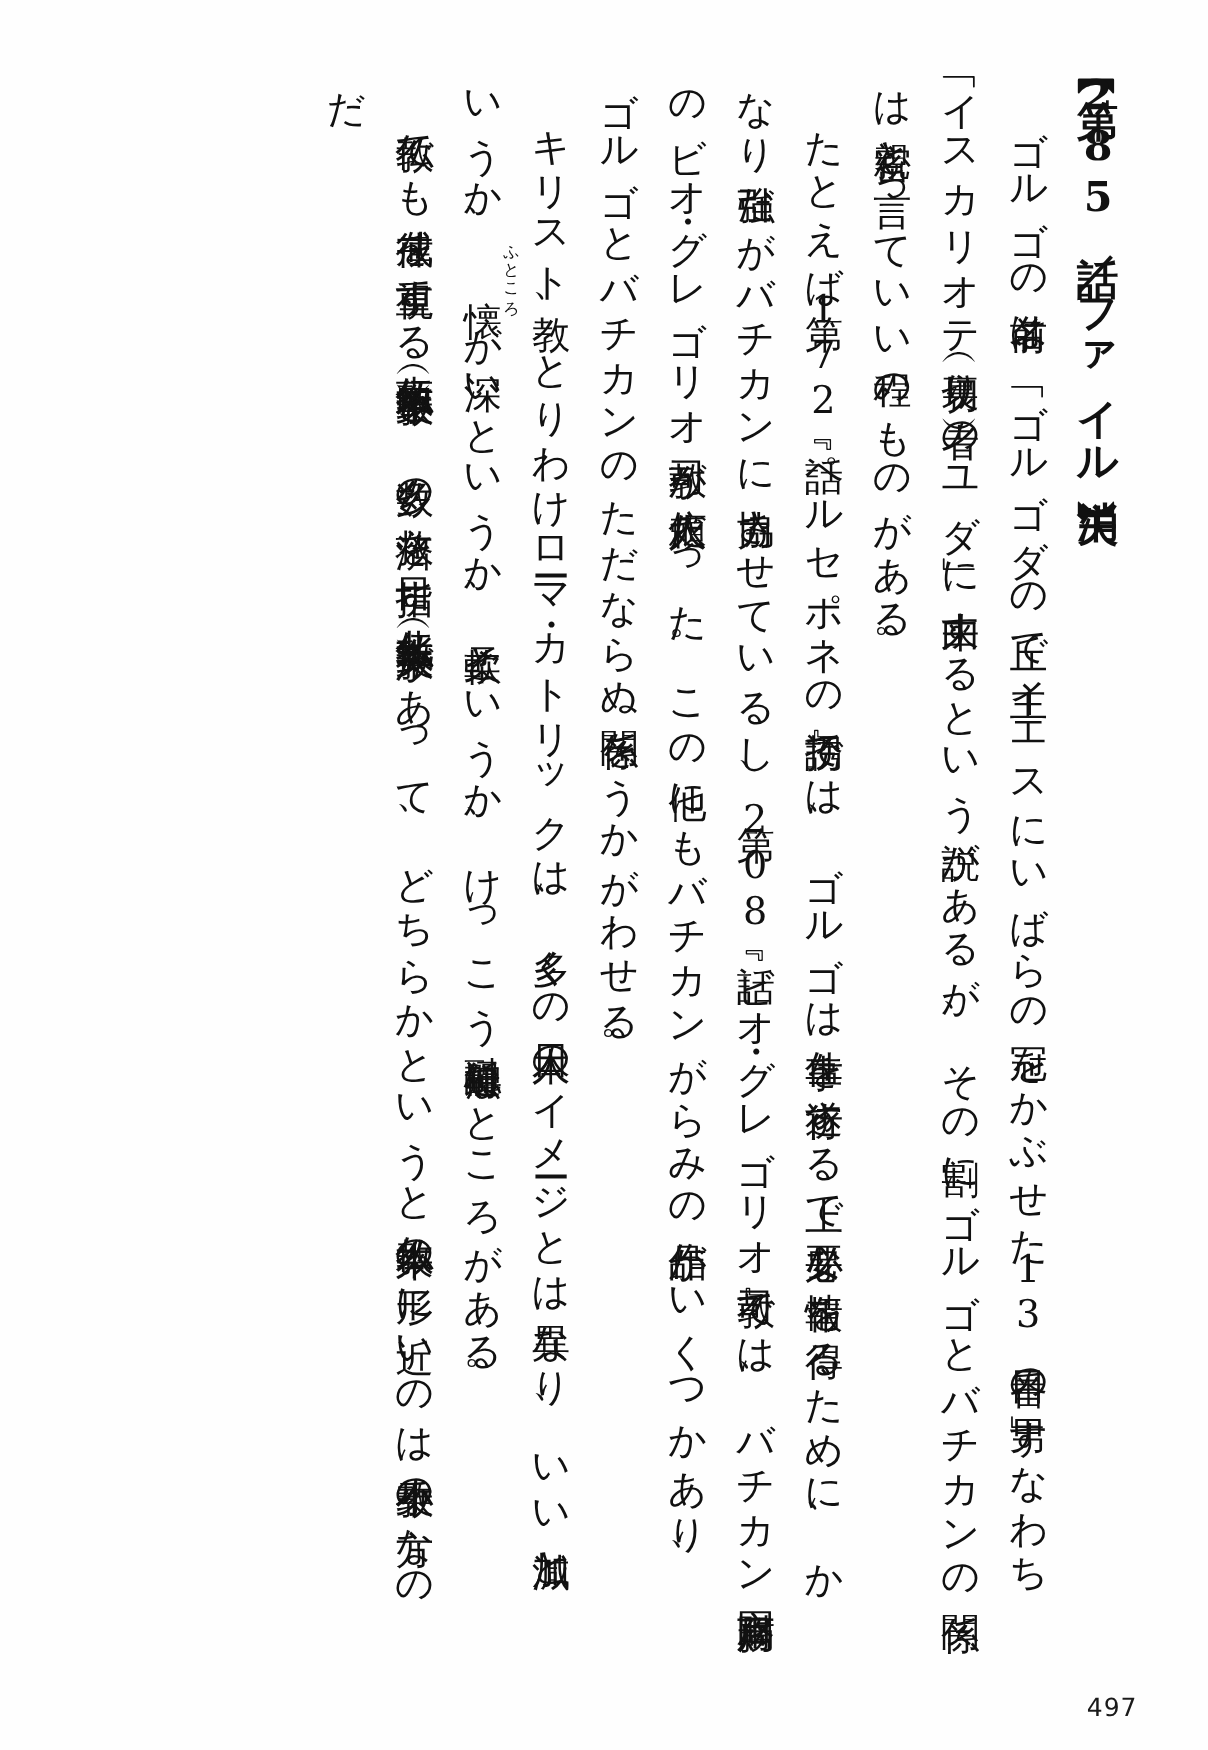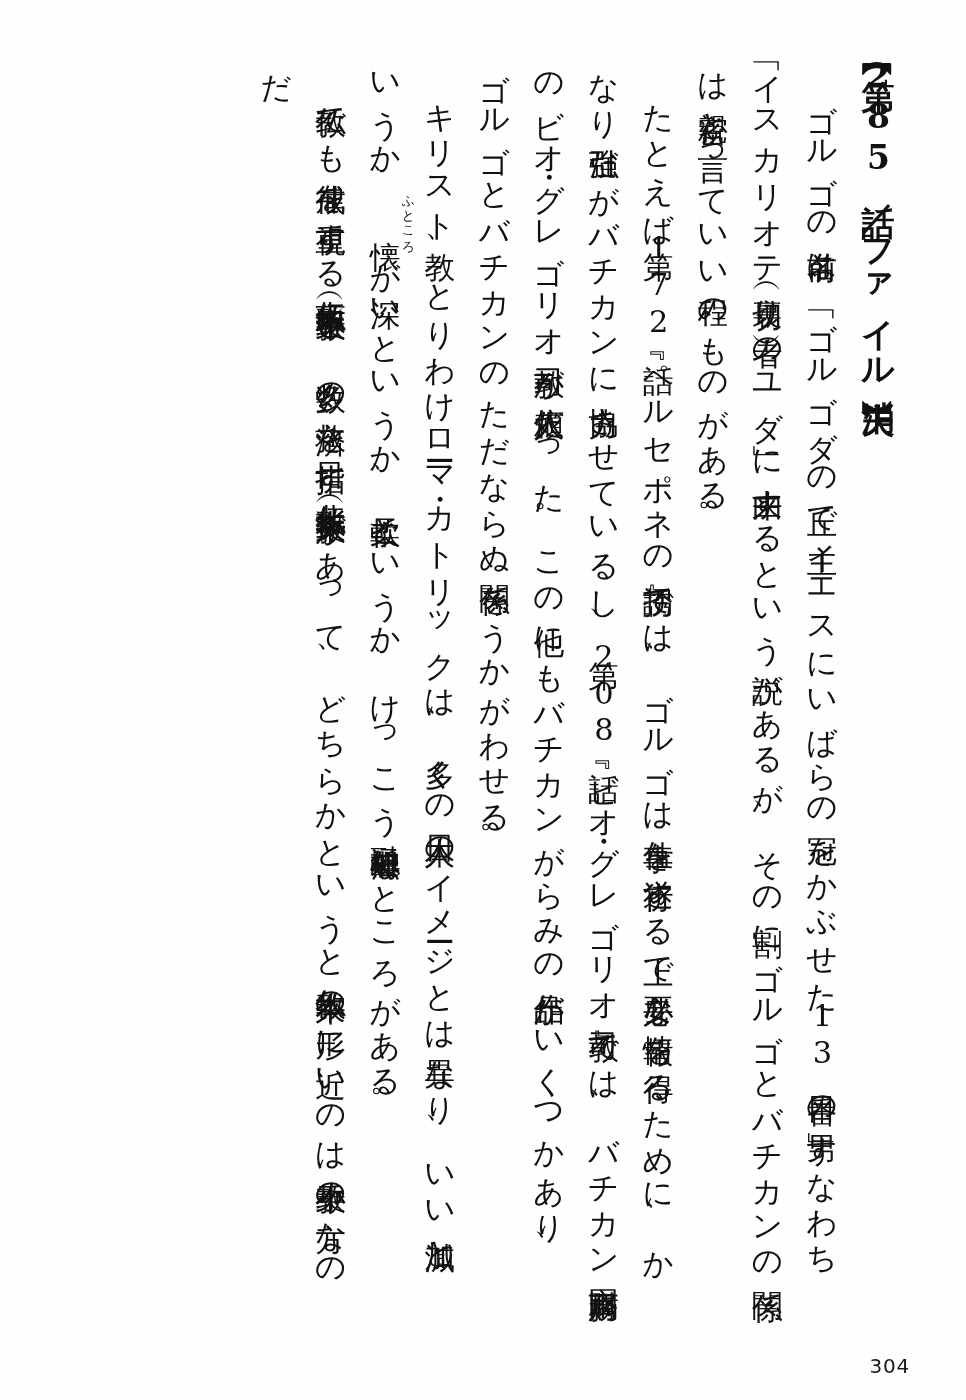--- a/index.html
+++ b/index.html
@@ -85,15 +85,15 @@
     <p class="para">ゴルゴの名前は、「ゴルゴダの丘で主イエスにいばらの冠をかぶせた13番目の男」すなわち「イスカリオテ（裏切り者）のユダ」に由来するという説があるが、その割にゴルゴとバチカンの関係は親密と言っていい程のものがある。</p>
 
     <p class="para">たとえば第172話『ペルセポネの誘拐』では、ゴルゴは仕事を遂行する上で必要な情報を得るために、かなり強引だがバチカンに協力させているし、第208話『ビオ・グレゴリオ司教』では、バチカン市国財務局のビオ・グレゴリオ司教が依頼人だった。この他にもバチカンがらみの作品がいくつかあり、ゴルゴとバチカンのただならぬ関係をうかがわせる。</p>
 
     <p class="para">キリスト教、とりわけローマ・カトリックは、多くの日本人のイメージとは異なり、いい加減というか、<ruby>懐<rt>ふところ</rt></ruby>が深いというか、柔軟というか、けっこう融通無碍なところがある。</p>
 
     <p class="para">仏教でも戒律を重視する南伝仏教（小乗教）と、多数の救済を目指す北伝仏教（大乗教）があって、どちらかというと仏教本来の形に近いのは小乗教の方なのだ</p>
 
   </div>
 
-  <div id="page-number">304</div>
+  <div id="page-number">497</div>
 
 </div>
 
 </body></html>

